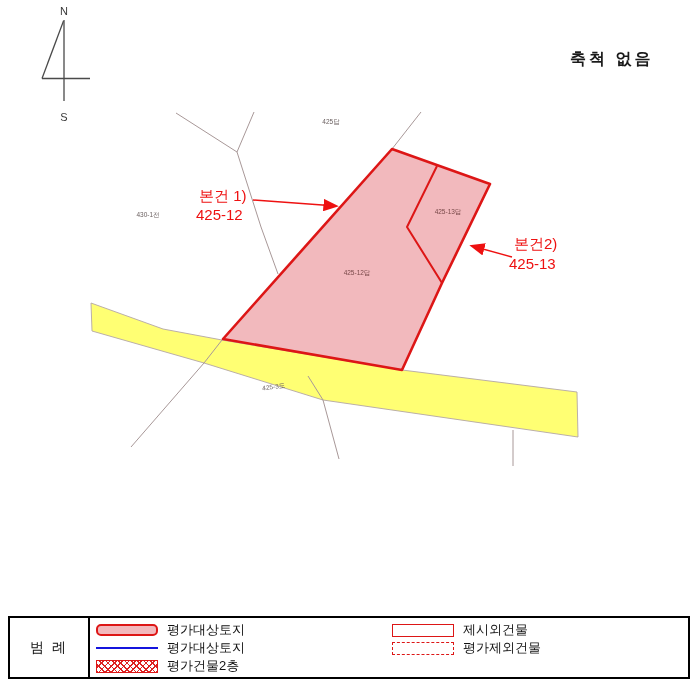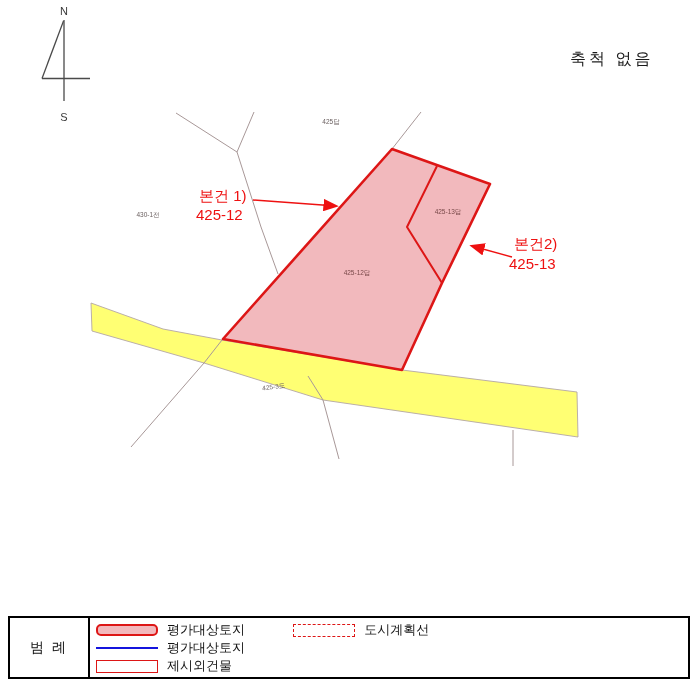--- a/index.html
+++ b/index.html
@@ -1,36 +1,36 @@
 <!DOCTYPE html>
 <html><head>
 <meta charset="utf-8">
 <style>
   html,body{margin:0;padding:0;background:#ffffff;}
   .page{
     position:relative;width:700px;height:686px;overflow:hidden;background:#ffffff;
     font-family:"Liberation Sans","DejaVu Sans",sans-serif;color:#111;
   }
   .scale-note{
-    position:absolute;left:570px;top:49px;font-size:16px;font-weight:400;
+    position:absolute;left:570px;top:49px;font-size:16px;font-weight:700;
     letter-spacing:3px;color:#1a1a1a;
   }
   .map-svg{position:absolute;left:0;top:0;}
   
   .legend{
     position:absolute;left:8px;top:616px;width:682px;height:63px;
     border:2px solid #000;display:flex;background:#fff;box-sizing:border-box;
   }
   .legend-title-cell{
     width:78px;flex:none;border-right:2px solid #000;display:flex;
     align-items:center;justify-content:center;font-size:14px;letter-spacing:2px;
   }
   .legend-grid{
     flex:1;display:grid;grid-template-rows:repeat(3,1fr);
-    grid-template-columns:repeat(3,1fr);grid-auto-flow:column;
+    grid-template-columns:repeat(2,1fr);grid-auto-flow:column;
     padding:3px 0 3px 6px;box-sizing:border-box;
   }
   .legend-item{display:flex;align-items:center;gap:9px;min-width:0;}
   .legend-item .lab{font-size:13px;white-space:nowrap;color:#111;}
   .sym{width:62px;height:13px;flex:none;position:relative;box-sizing:border-box;}
   .sym-subject{height:12px;border:2.5px solid #dd1616;border-radius:5px;background:#f2b9bd;}
   .sym-2line{display:flex;flex-direction:column;justify-content:space-between;height:12px;}
   .sym-2line .bar{height:2px;width:100%;}
   .bar-yellow{background:#ffe92c;}
   .bar-red{background:#e03131;height:1.5px !important;}
@@ -113,25 +113,29 @@
         <div class="sym sym-subject"></div>
         <span class="lab">평가대상토지</span>
       </div>
 
       <div class="legend-item">
         <div class="sym sym-1line">
             <div class="bar"></div>
           </div>
         <span class="lab">평가대상토지</span>
       </div>
+      <div class="legend-item">
+        <div class="sym sym-box hatch2"></div>
+        <span class="lab">평가건물2층</span>
+      </div>
 
       <div class="legend-item">
         <div class="sym sym-box"></div>
         <span class="lab">제시외건물</span>
       </div>
       <div class="legend-item">
         <div class="sym sym-box sym-dashed"></div>
-        <span class="lab">도시계획선</span>
+        <span class="lab">평가제외건물</span>
       </div>
 
     </div>
   </div>
 </div>
 
 </body></html>

